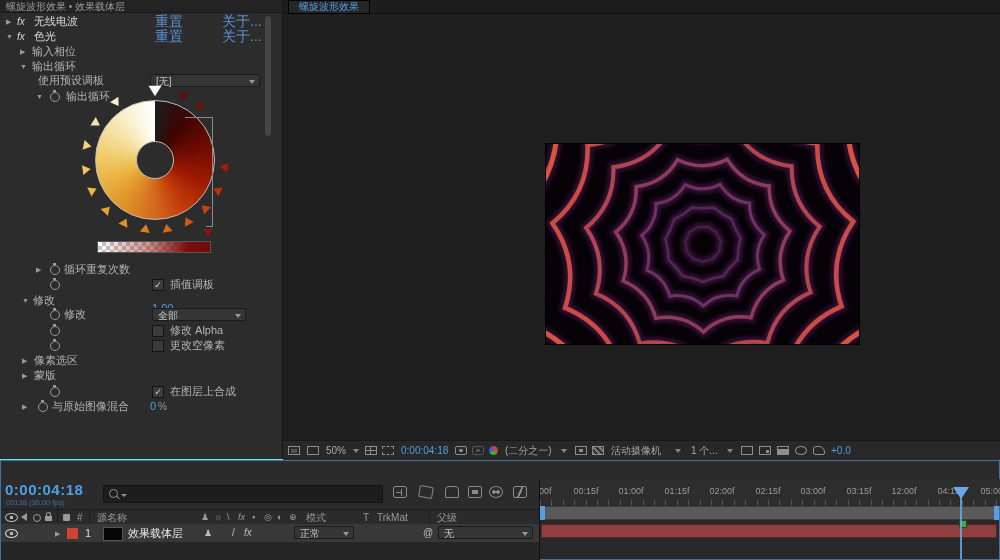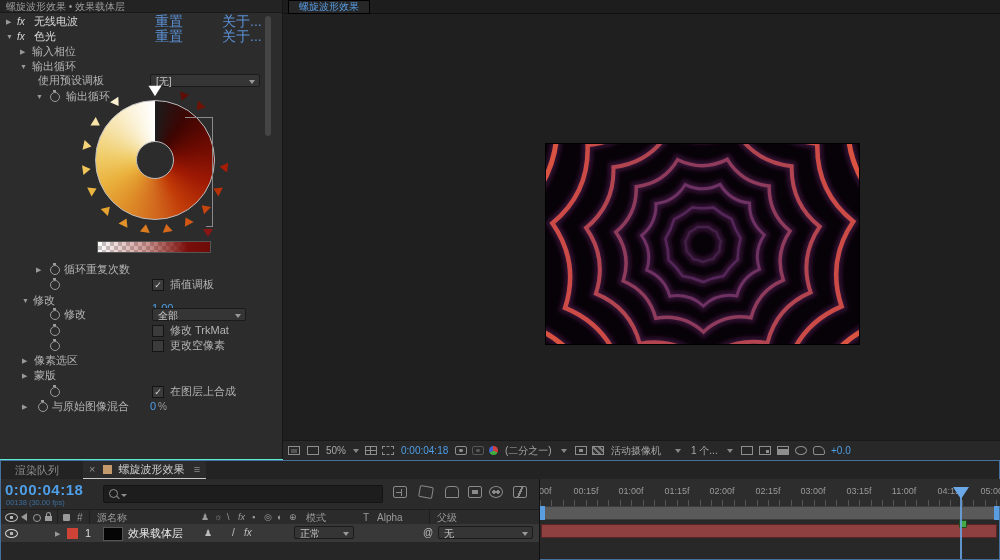--- a/index.html
+++ b/index.html
@@ -195,21 +195,21 @@
       <span style="position:absolute;left:64px;">修改</span>
     </div>
     <div class="ddl" style="left:152px;top:308px;width:94px;">
       <span>全部</span>
       <span class="chev"></span>
     </div>
 
     <div class="row" style="left:0;top:323px;">
       <span class="sw" style="position:absolute;left:50px;top:3px;"></span>
       <span class="cb" style="position:absolute;left:152px;top:2px;"></span>
-      <span style="position:absolute;left:170px;">修改 TrkMat</span>
+      <span style="position:absolute;left:170px;">修改 Alpha</span>
     </div>
 
     <div class="row" style="left:0;top:338px;">
       <span class="sw" style="position:absolute;left:50px;top:3px;"></span>
       <span class="cb" style="position:absolute;left:152px;top:2px;"></span>
       <span style="position:absolute;left:170px;">更改空像素</span>
     </div>
 
     <div class="row" style="left:0;top:353px;">
       <span class="tri" style="position:absolute;left:22px;">▶</span>
@@ -301,29 +301,20 @@
     <span class="tchev" style="left:444px;"></span>
     <span class="tico" style="left:458px;"></span>
     <span class="tico" style="left:476px;background:linear-gradient(#8e8e8e,#8e8e8e) 6px 3px/3px 3px no-repeat;"></span>
     <span class="tico" style="left:494px;background:linear-gradient(0deg,#8e8e8e 2px,transparent 2px) 2px 0/2px 100%,linear-gradient(0deg,#8e8e8e 5px,transparent 5px) 5px 0/2px 100%,linear-gradient(0deg,#8e8e8e 3px,transparent 3px) 8px 0/2px 100%;"></span>
     <span class="tico" style="left:512px;border-radius:50%;"></span>
     <span class="tico" style="left:530px;border-radius:3px 6px 2px 2px;"></span>
     <span class="tlabel" style="left:548px;color:#4e9fe8;">+0.0</span>
   </div>
 
   <div id="timeline">
-    <div id="tltabs">
-      <span id="tab-rq">渲染队列</span>
-      <span id="tab-comp">
-        <span style="color:#8e8e8e;">×</span>
-        <span class="swatch"></span>
-        <span>螺旋波形效果</span>
-        <span style="color:#8e8e8e;margin-left:6px;">≡</span>
-      </span>
-    </div>
 
     <div id="bigtc">0:00:04:18</div>
     <div id="fpsinfo">00138 (30.00 fps)</div>
 
     <div id="searchbox">
       <span class="mag"></span>
       <span class="magchev"></span>
     </div>
 
     <span class="tbico" style="left:392px;background:linear-gradient(#8a8a8a,#8a8a8a) 2px 5px/5px 1px no-repeat,linear-gradient(#8a8a8a,#8a8a8a) 7px 2px/1px 7px no-repeat;"></span>
@@ -346,21 +337,21 @@
       <span class="hico" style="left:200px;">♟</span>
       <span class="hico" style="left:213px;">☼</span>
       <span class="hico" style="left:226px;">\</span>
       <span class="hico" style="left:237px;font-style:italic;">fx</span>
       <span class="hico" style="left:251px;">▪</span>
       <span class="hico" style="left:263px;">◎</span>
       <span class="hico" style="left:276px;">◐</span>
       <span class="hico" style="left:288px;">⊕</span>
       <span style="position:absolute;left:305px;">模式</span>
       <span style="position:absolute;left:362px;">T</span>
-      <span style="position:absolute;left:376px;">Alpha</span>
+      <span style="position:absolute;left:376px;">TrkMat</span>
       <span class="colsep" style="left:428px;"></span>
       <span style="position:absolute;left:436px;">父级</span>
     </div>
 
     <div id="layerrow">
       <span class="eye" style="left:4px;top:5px;border-color:#d8d8d8;"></span>
       <span class="tri" style="position:absolute;left:54px;top:1px;">▶</span>
       <span class="labelswatch"></span>
       <span style="position:absolute;left:84px;">1</span>
       <span class="thumb"></span>
@@ -383,21 +374,21 @@
 
     <div id="ruler">
       <span class="rlab" style="left:4px;">:00f</span>
       <span class="rlab" style="left:46px;">00:15f</span>
       <span class="rlab" style="left:91px;">01:00f</span>
       <span class="rlab" style="left:137px;">01:15f</span>
       <span class="rlab" style="left:182px;">02:00f</span>
       <span class="rlab" style="left:228px;">02:15f</span>
       <span class="rlab" style="left:273px;">03:00f</span>
       <span class="rlab" style="left:319px;">03:15f</span>
-      <span class="rlab" style="left:364px;">11:00f</span>
+      <span class="rlab" style="left:364px;">12:00f</span>
       <span class="rlab" style="left:410px;">04:15f</span>
       <span class="rlab" style="left:453px;">05:00f</span>
       <div id="tickstrip"></div>
     </div>
 
     <div id="workarea"></div>
     <span class="wacap" style="left:539px;"></span>
     <span class="wacap" style="left:993px;"></span>
 
     <div id="trackbg"></div>

